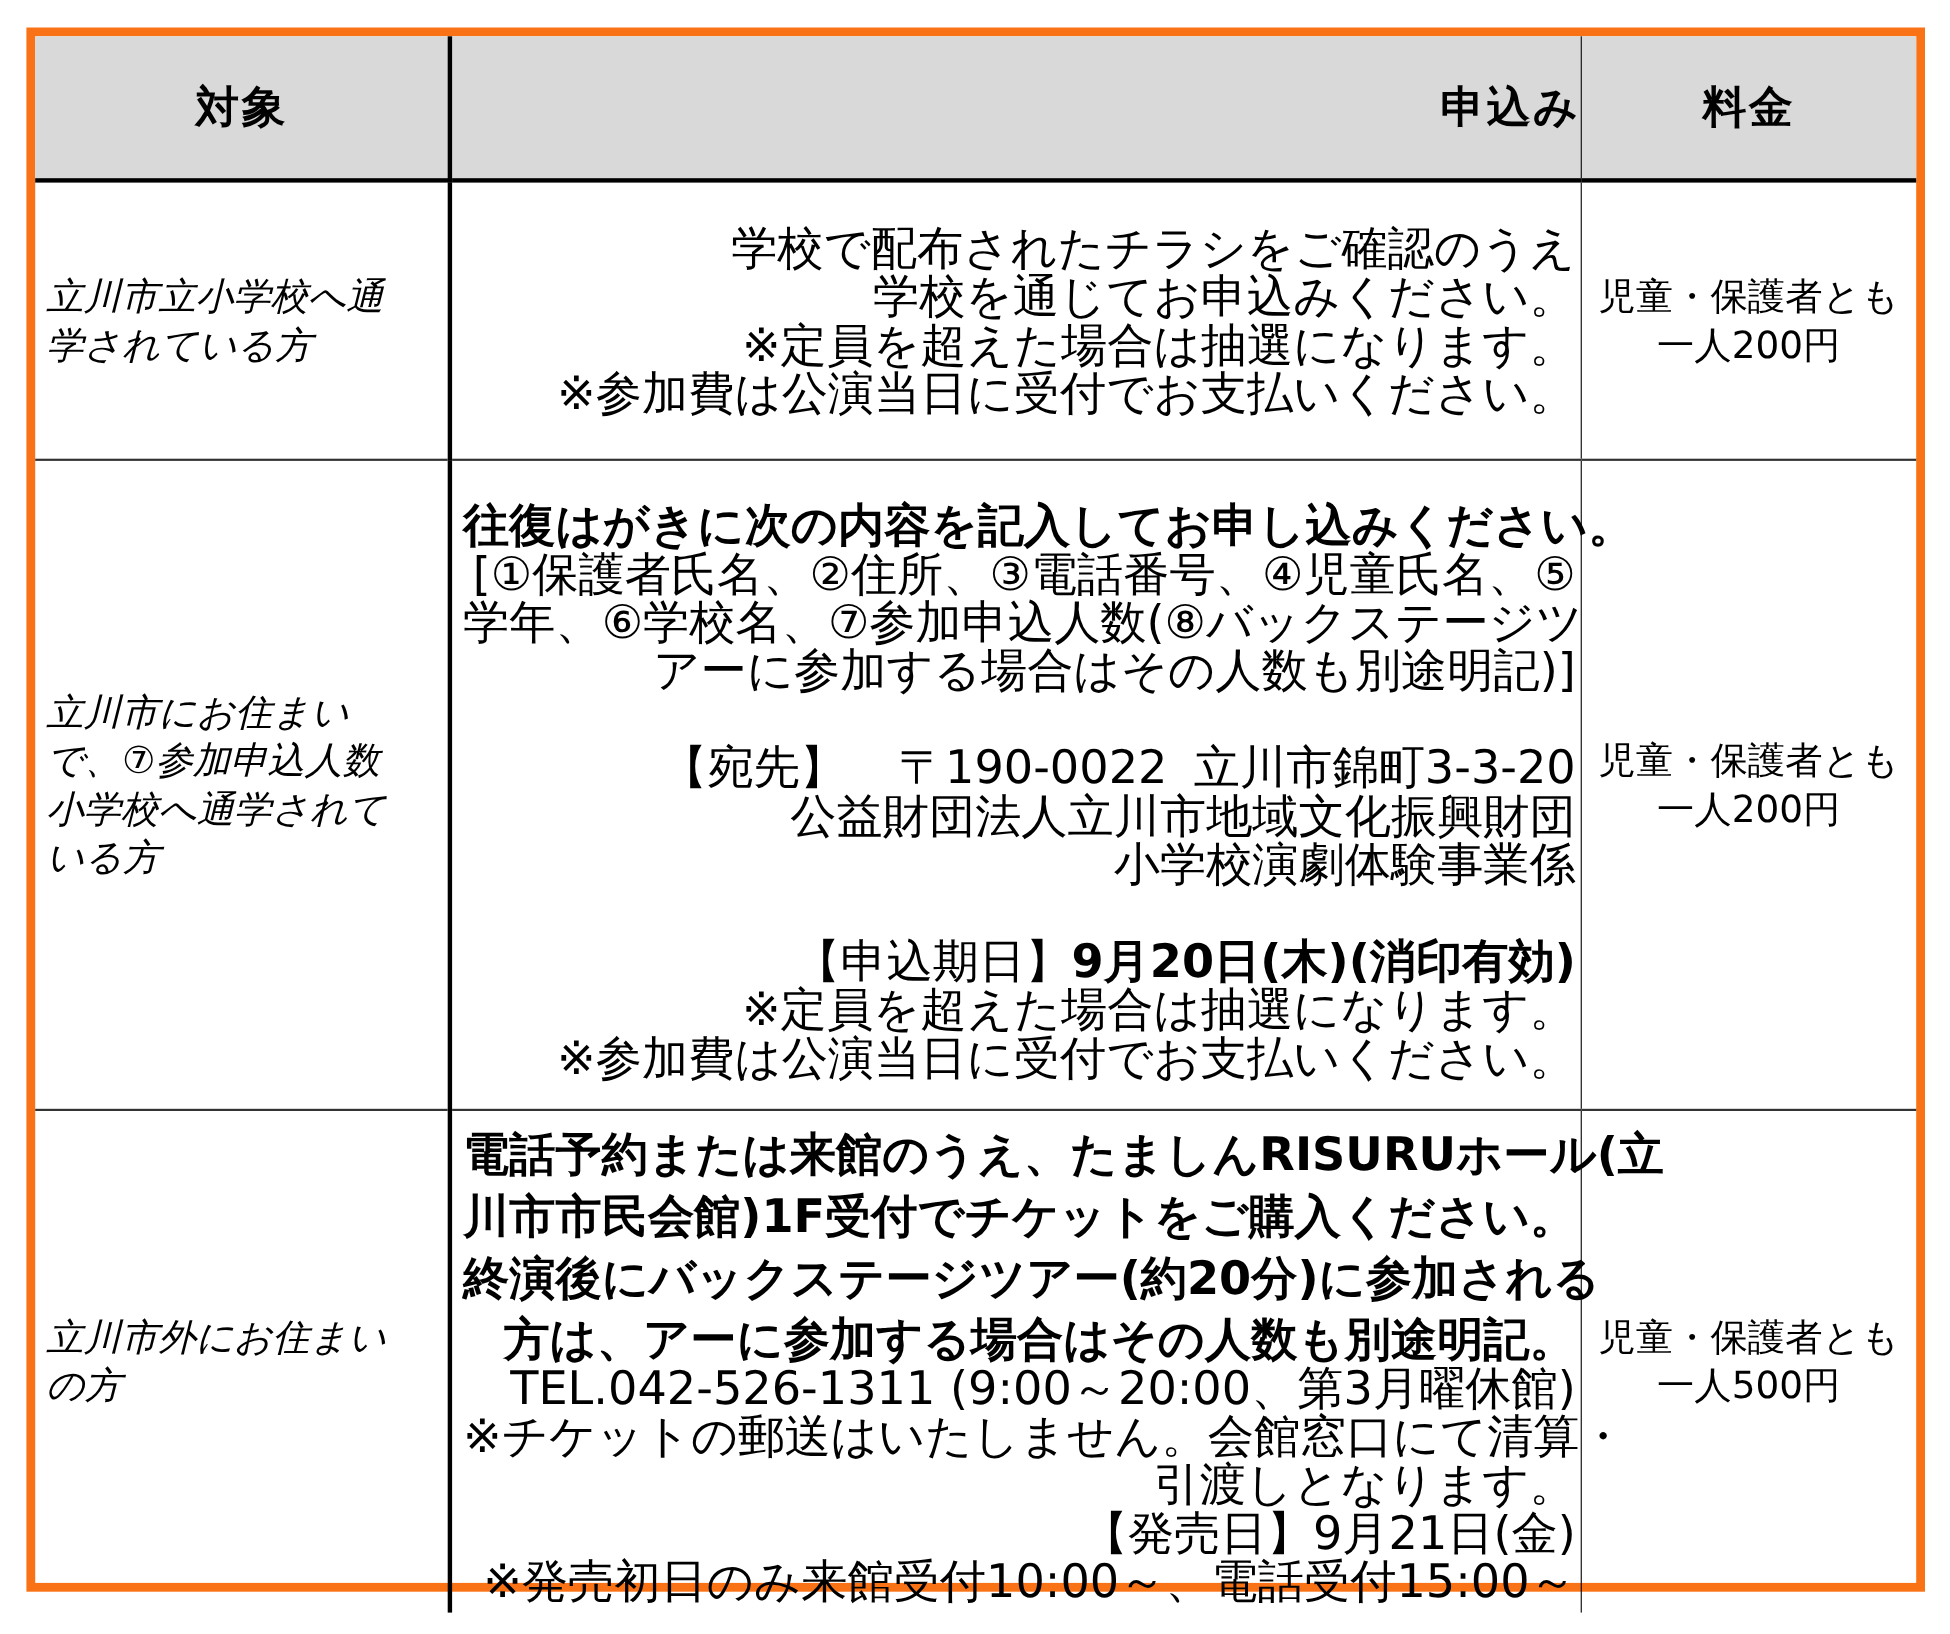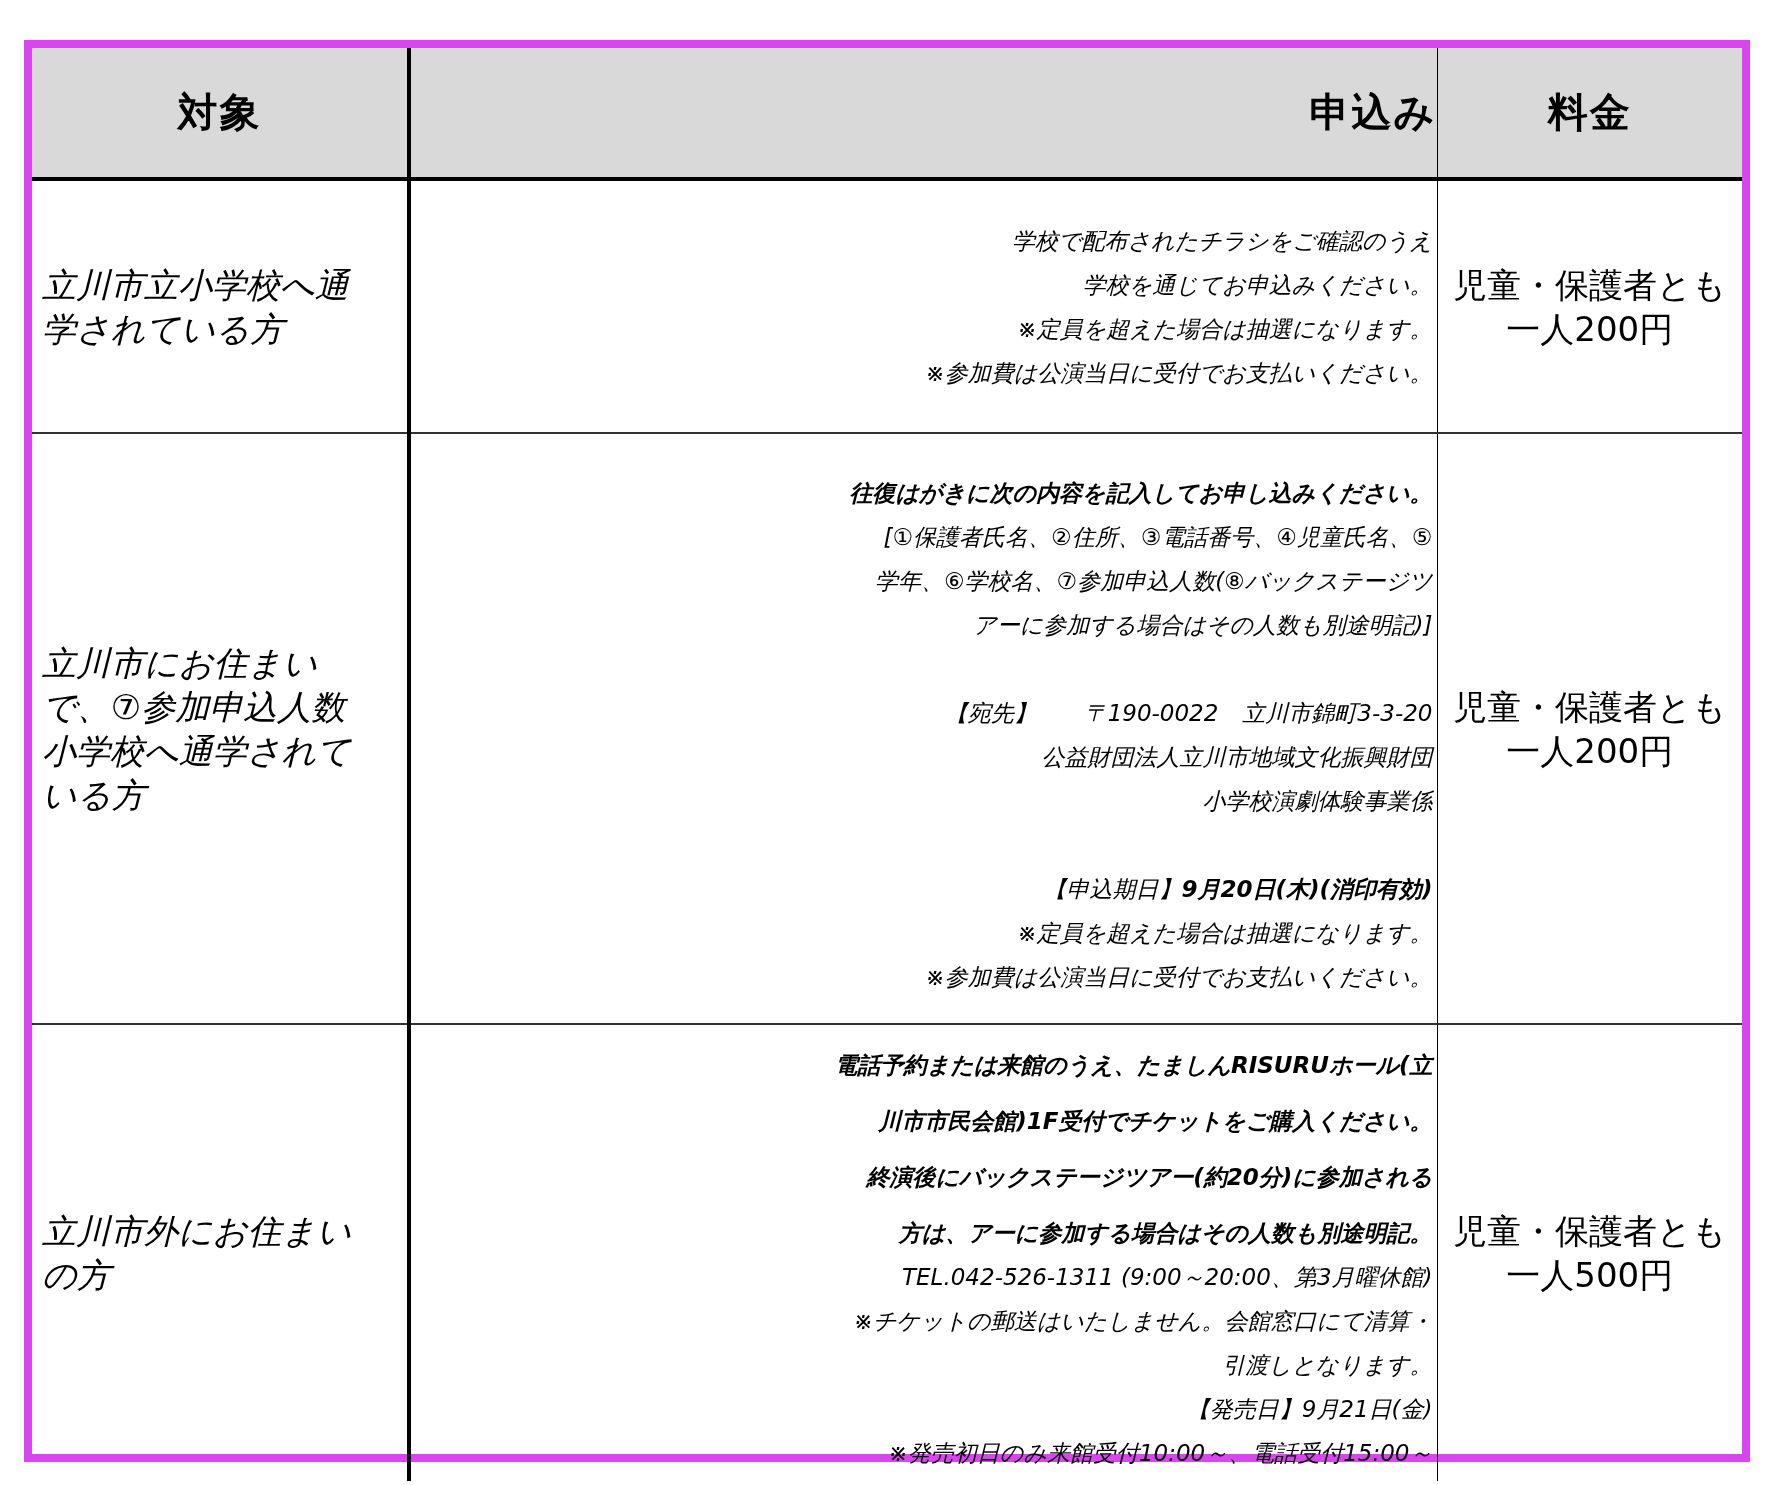--- a/index.html
+++ b/index.html
@@ -11,25 +11,25 @@
       width: 1773px;
       height: 1485px;
       position: relative;
       overflow: hidden;
       font-family: "DejaVu Sans", "Liberation Sans", sans-serif;
       color: #000;
     }
     .table-wrap {
       position: absolute;
       left: 24px;
-      top: 40px;
+      top: 25px;
       width: 1726px;
       height: 1422px;
       box-sizing: border-box;
-      border: 8px solid #d946ef;
+      border: 8px solid #f97316;
       background: #fff;
     }
     table.info-table {
       border-collapse: collapse;
       width: 100%;
       height: 100%;
       table-layout: fixed;
     }
     .info-table th, .info-table td {
       padding: 0;
@@ -52,26 +52,25 @@
     .info-table tr.row + tr.row td { border-top: 2px solid #333; }
     td.target {
       font-size: 34px;
       line-height: 44px;
       padding-left: 10px;
       padding-right: 6px;
       text-align: left;
       font-style: italic;
     }
     td.apply {
-      font-size: 23px;
+      font-size: 42px;
       line-height: 44px;
       padding-left: 10px;
       padding-right: 4px;
       text-align: left;
-      font-style: italic;
     }
     td.fee {
       font-size: 34px;
       line-height: 44px;
       text-align: center;
     }
     .line { display: block; white-space: nowrap; }
     .bold { font-weight: bold; margin-top: 12px; }
     .blank { display: block; height: 44px; }
     .inline-bold { font-weight: bold; }

